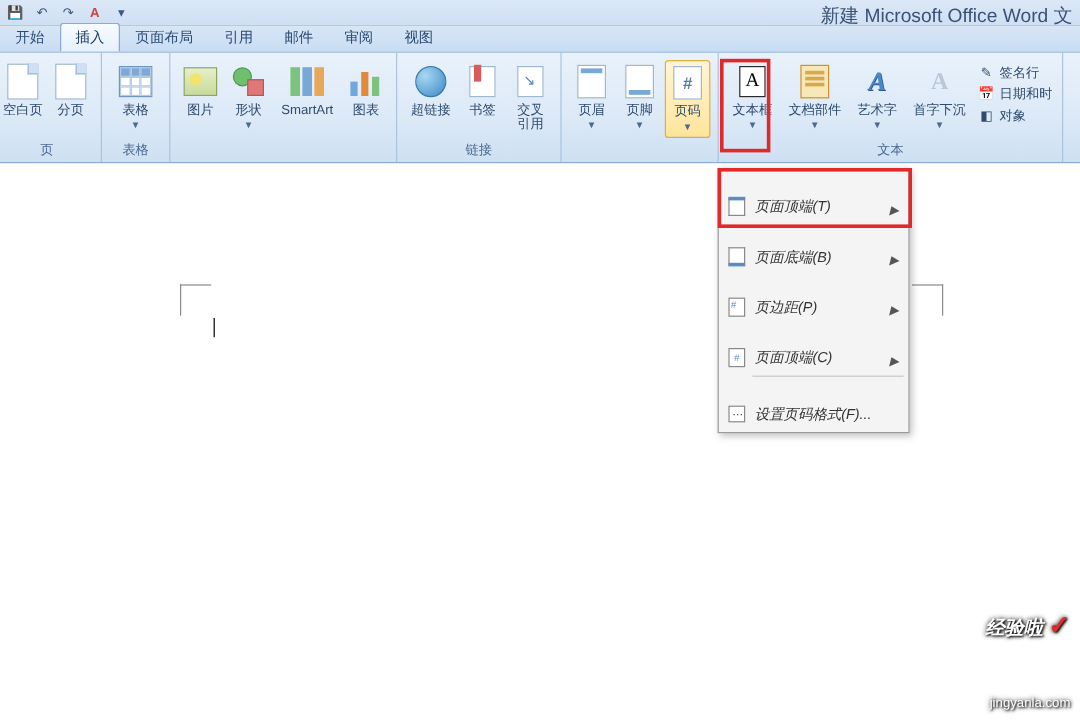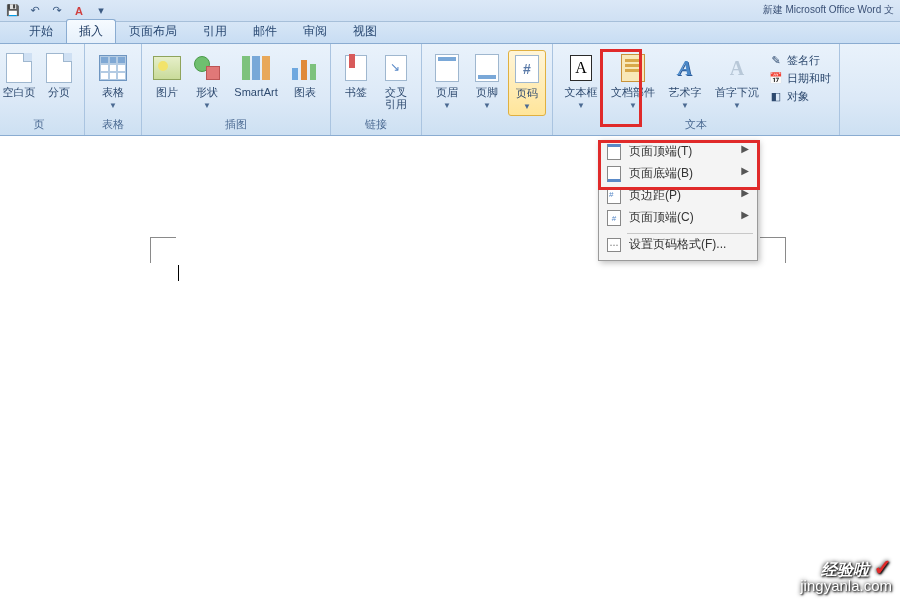--- a/index.html
+++ b/index.html
@@ -2,24 +2,24 @@
 <html><head>
 <meta charset="utf-8">
 <style>
 * { margin: 0; padding: 0; box-sizing: border-box; font-family: "Microsoft YaHei", "SimSun", sans-serif; }
 body { width: 900px; height: 600px; background: #fff; overflow: hidden; position: relative; }
 
 
 .title-bar { height: 22px; background: linear-gradient(#dbe8f7, #cfe0f3); display: flex; align-items: center; padding: 0 4px; border-bottom: 1px solid #a6bfd9; }
 .qat { display: flex; gap: 4px; align-items: center; }
 .qat-btn { width: 18px; height: 18px; display: flex; align-items: center; justify-content: center; font-size: 11px; color: #3b5a82; }
-.window-title { position: absolute; right: 6px; top: 3px; font-size: 10px; color: #3b5176; }
-
-
-.tabs { height: 22px; background: linear-gradient(#d7e6f6, #c8ddf3); display: flex; align-items: flex-end; padding-left: 16px; border-bottom: 1px solid #8aacd1; }
+.window-title { position: absolute; right: 6px; top: 3px; font-size: 16px; color: #3b5176; }
+
+
+.tabs { height: 22px; background: linear-gradient(#d7e6f6, #c8ddf3); display: flex; align-items: flex-end; padding-left: 0; border-bottom: 1px solid #8aacd1; }
 .tab { font-size: 12px; color: #2b4a73; padding: 3px 12px; cursor: pointer; border: 1px solid transparent; border-bottom: none; }
 .tab.active { background: linear-gradient(#f6fbff, #e6f0fb); border-color: #8aacd1; border-radius: 3px 3px 0 0; color: #15325b; }
 
 
 .ribbon { height: 92px; background: linear-gradient(#e9f2fb, #dce9f7 60%, #cde0f2); border-bottom: 1px solid #8aacd1; display: flex; }
 .group { border-right: 1px solid #aac4e0; padding: 2px 6px 0 6px; display: flex; flex-direction: column; }
 .group-buttons { display: flex; gap: 2px; flex: 1; align-items: flex-start; padding-top: 4px; }
 .group-label { font-size: 11px; color: #4b6a92; text-align: center; padding: 2px 0 3px 0; }
 .rbtn { display: flex; flex-direction: column; align-items: center; justify-content: flex-start; width: 44px; padding: 2px 0; border-radius: 3px; cursor: pointer; }
 .rbtn .icon { width: 32px; height: 32px; display: flex; align-items: center; justify-content: center; margin-bottom: 2px; }
@@ -60,36 +60,36 @@
 
 
 .mini-list { display:flex; flex-direction:column; gap:1px; padding-top:2px; }
 .mini-item { display:flex; align-items:center; gap:4px; font-size:11px; color:#2e4a6f; padding:1px 2px; }
 
 
 .hl { border: 3px solid #e02a2a; position: absolute; pointer-events: none; z-index: 50; }
 
 
 .dropdown { position:absolute; top:140px; left:598px; width:160px; background:#f4f4f4; border:1px solid #9a9a9a; box-shadow:2px 2px 6px rgba(0,0,0,0.25); padding:2px; z-index:40; }
-.dropdown-item { display:flex; align-items:flex-start; padding:0 6px 4px 4px; font-size:12px; color:#333; cursor:pointer; position:relative; }
+.dropdown-item { display:flex; align-items:flex-end; padding:20px 6px 4px 4px; font-size:12px; color:#333; cursor:pointer; position:relative;font-style:italic; }
 .dd-icon { width:18px;height:18px;margin-right:6px;display:flex;align-items:center;justify-content:center;}
 .dd-icon .pg { width:14px;height:16px;background:#fff;border:1px solid #888;position:relative;}
 .dd-arrow { position:absolute; right:6px; font-size:10px; color:#555; }
 .dd-sep { height:1px; background:#c8c8c8; margin:2px 2px 2px 26px; }
 
 
 .doc-area { position:absolute; top:137px; left:0; right:0; bottom:0; background:#fff; }
 .page-corner-tl { position:absolute; top:100px; left:150px; width:26px; height:26px; border-left:1px solid #8a8a8a; border-top:1px solid #8a8a8a; }
 .page-corner-tr { position:absolute; top:100px; left:760px; width:26px; height:26px; border-right:1px solid #8a8a8a; border-top:1px solid #8a8a8a; }
 .cursor-line { position:absolute; top:128px; left:178px; width:1px; height:16px; background:#000; }
 .cursor-tick { position:absolute; top:124px; left:175px; font-size:11px; color:#000; }
 
 
 .watermark { position:absolute; right:8px; bottom:6px; color:#fff; font-weight:bold; text-shadow:0 0 4px #000,1px 1px 2px #000; font-size:16px; font-style:italic; z-index:60; text-align:right; line-height:16px;}
-.watermark .sub { font-size:15px; font-style:normal; font-weight:normal; display:block; }
+.watermark .sub { font-size:11px; font-style:normal; font-weight:normal; display:block;margin-top:46px; }
 .check { color:#e02a2a; font-size:22px; font-style:normal; }
 </style>
 </head>
 <body>
 
 <div class="title-bar">
   <div class="qat">
     <div class="qat-btn">💾</div>
     <div class="qat-btn">↶</div>
     <div class="qat-btn">↷</div>
@@ -179,25 +179,30 @@
           <div class="icon">
             <div class="ico-chart">
               <span></span>
               <span></span>
               <span></span>
             </div>
           </div>
           <div class="lbl">图表</div>
         </div>
     </div>
-    <div class="group-label">插图</div>
-  </div>
-
-  <div class="group">
-    <div class="group-buttons">
+  </div>
+
+  <div class="group">
+    <div class="group-buttons">
+      <div class="rbtn">
+          <div class="icon">
+            <div class="ico-globe"></div>
+          </div>
+          <div class="lbl">超链接</div>
+        </div>
       <div class="rbtn narrow">
           <div class="icon">
             <div class="ico-bookmark"></div>
           </div>
           <div class="lbl">书签</div>
         </div>
       <div class="rbtn narrow">
           <div class="icon">
             <div class="ico-crossref"></div>
           </div>

